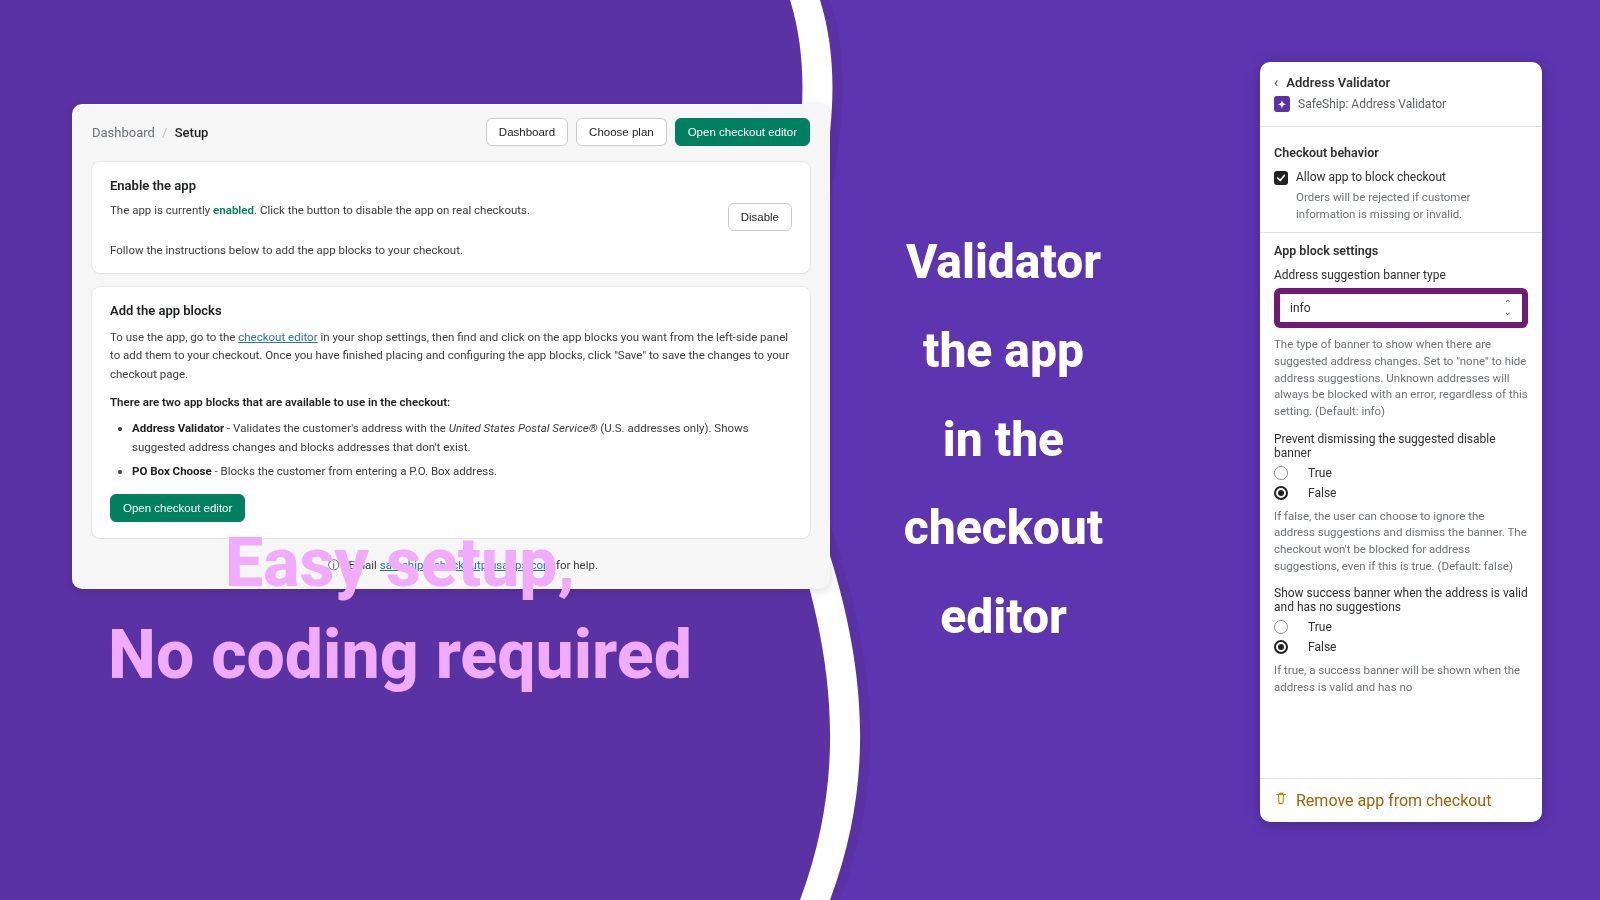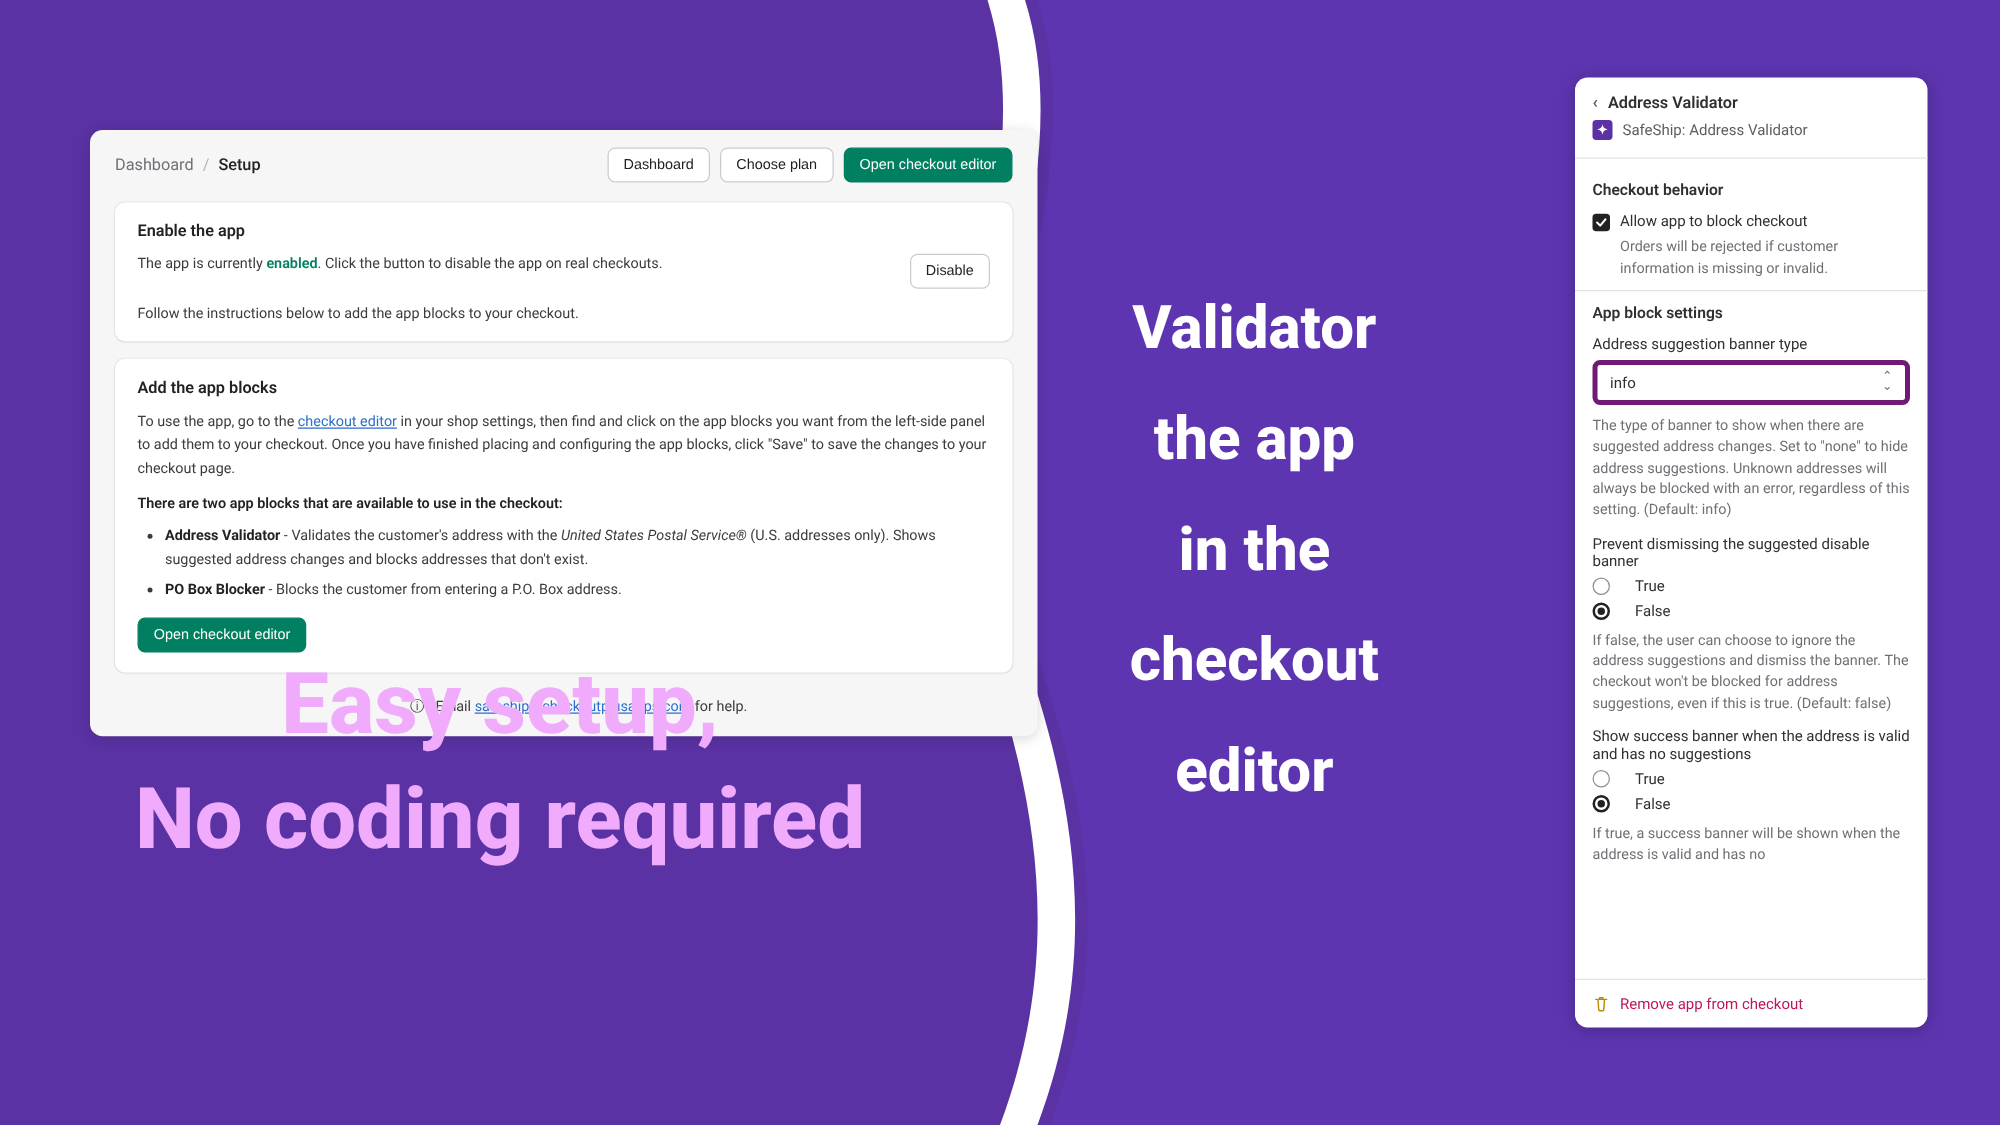--- a/index.html
+++ b/index.html
@@ -102,37 +102,37 @@
   .cfg-divider { height: 1px; background: #e3e3e3; margin: 4px 0; }
   .cfg-body { padding: 10px 14px; overflow: hidden; flex: 1; }
   .cfg-body h4 { font-size: 12.5px; font-weight: 600; margin: 4px 0 10px 0; }
   .chk-row { display: flex; gap: 8px; align-items: flex-start; margin-bottom: 4px;}
   .chk-box { width: 14px; height: 14px; border-radius: 3px; background: #202223; display:flex;align-items:center;justify-content:center; margin-top:1px; cursor:pointer;}
   .chk-box svg { width: 10px; height: 10px; }
   .chk-label { font-size: 12px; }
   .help-text { font-size: 11.5px; color: #6d7175; line-height: 1.45; margin-left: 22px; margin-bottom: 6px;}
   .field-label { font-size: 12px; color: #303030; margin: 10px 0 6px 0; }
   .select-box {
-    border: 4px solid #701a75; border-radius: 6px;
+    border: 6px solid #701a75; border-radius: 6px;
     padding: 6px 10px; font-size: 12px;
     display: flex; justify-content: space-between; align-items: center;
     cursor: pointer; background:#fff;
   }
   .select-caret { color: #6d7175; font-size: 10px; line-height: 8px;}
   .desc-text { font-size: 11.5px; color: #6d7175; line-height: 1.45; margin: 8px 0 12px 0; }
   .radio-row { display: flex; align-items: center; gap: 20px; margin: 6px 0; cursor:pointer;}
   .radio-outer { width: 14px; height: 14px; border-radius: 50%; border: 1.5px solid #8c9196; display:flex;align-items:center;justify-content:center;}
   .radio-outer.selected { border-color: #202223; border-width: 2px; }
   .radio-inner { width: 6px; height: 6px; border-radius: 50%; background: #202223; }
   .cfg-footer {
     border-top: 1px solid #e3e3e3;
     padding: 12px 14px;
-    display: flex; align-items: center; gap: 8px;
-    color: #be185d;
-    font-size: 12px;
+    display: flex; gap: 8px;
+    color: #a16207;
+    font-size: 16px;
     cursor:pointer;
   }
   .trash-icon { width: 14px; height: 14px; }
 </style>
 </head>
 <body>
 
 <svg class="bg-divider" viewBox="0 0 1600 900" preserveAspectRatio="none">
   <rect width="1600" height="900" fill="#5a32a3"></rect>
   <path d="M 790 0 C 840 160, 720 340, 770 470 C 820 600, 860 740, 800 900 L 830 900 C 890 740, 850 600, 800 470 C 750 340, 870 160, 820 0 Z" fill="#ffffff"></path>
@@ -168,21 +168,21 @@
     <h3>Add the app blocks</h3>
     <p class="blocks-desc">
       <span>To use the app, go to the </span><a href="#">checkout editor</a><span> in your shop settings, then find and click on the app blocks you want from the left-side panel to add them to your checkout. Once you have finished placing and configuring the app blocks, click "Save" to save the changes to your checkout page.</span>
     </p>
     <p class="blocks-sub">There are two app blocks that are available to use in the checkout:</p>
     <ul class="blocks-list">
       <li>
         <strong>Address Validator</strong><span> - Validates the customer's address with the </span><em>United States Postal Service®</em><span> (U.S. addresses only). Shows suggested address changes and blocks addresses that don't exist.</span>
       </li>
       <li>
-        <strong>PO Box Blocker</strong><span> - Blocks the customer from entering a P.O. Box address.</span>
+        <strong>PO Box Choose</strong><span> - Blocks the customer from entering a P.O. Box address.</span>
       </li>
     </ul>
     <button class="btn primary">Open checkout editor</button>
   </div>
 
   <div class="setup-footer">
     <span class="mail-icon">ⓘ</span>
     <span>Email </span><a href="#">safeship@checkoutplusapps.com</a><span> for help.</span>
   </div>
 </div>

